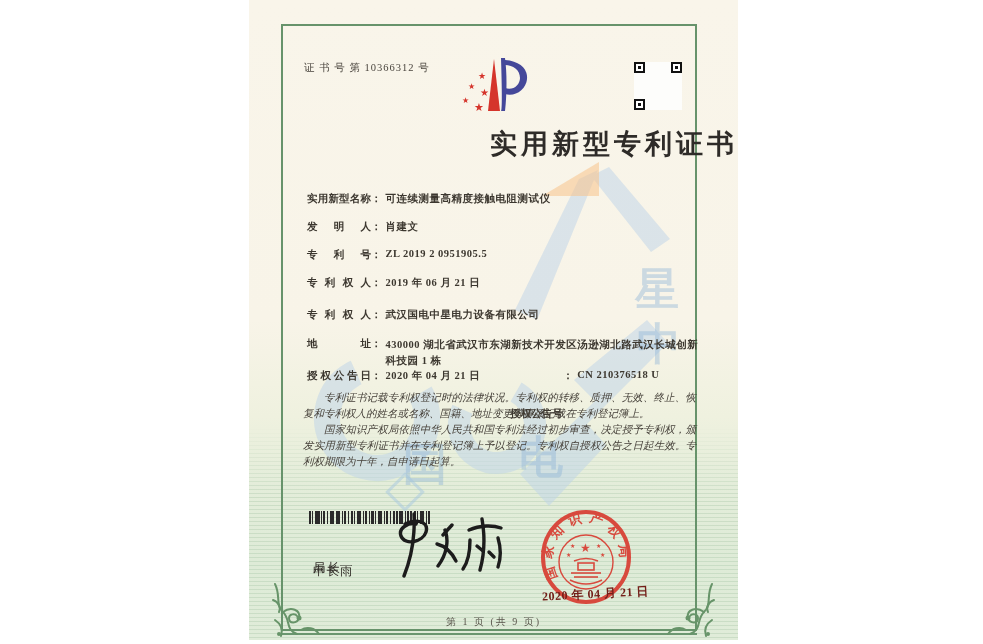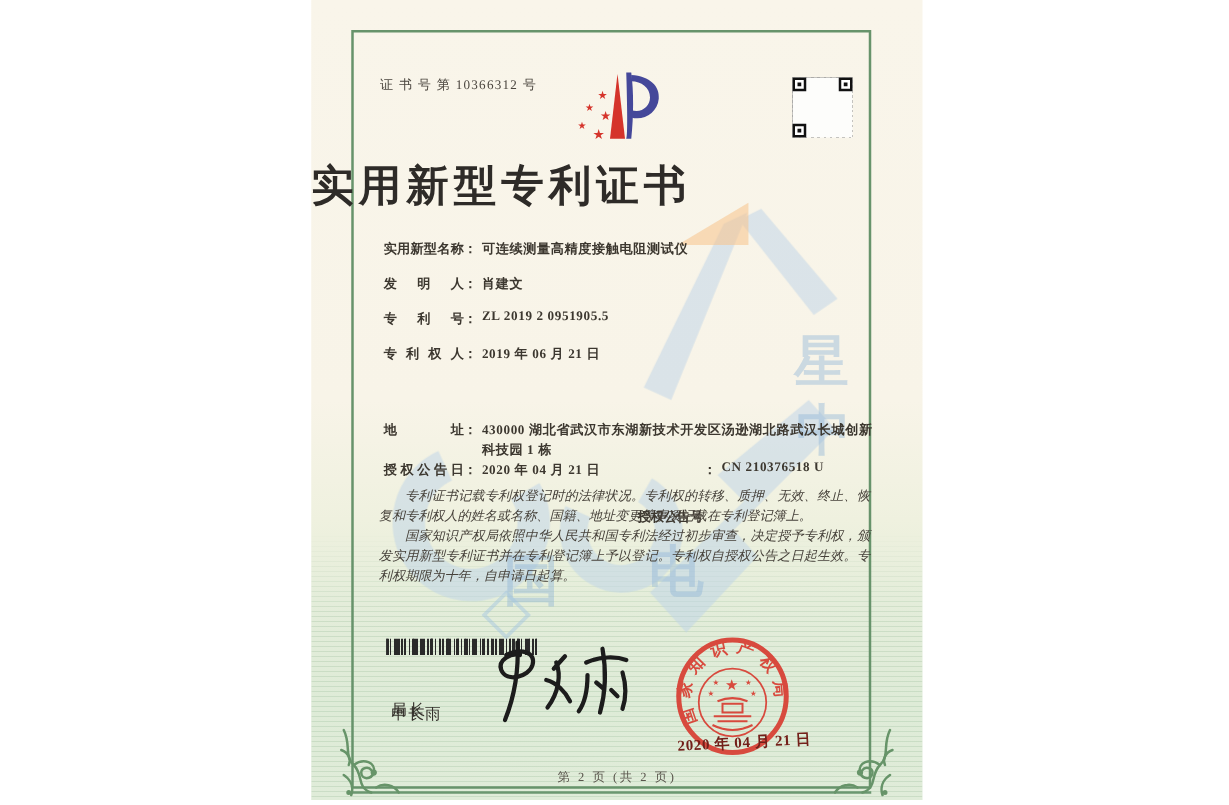--- a/index.html
+++ b/index.html
@@ -34,22 +34,22 @@
   .cert-no{position:absolute;left:55px;top:61px;font-size:10.5px;letter-spacing:1px;color:#4a453e;}
   .logo{position:absolute;left:205px;top:53px;}
   .qr{position:absolute;left:385px;top:62px;width:48px;height:48px;background:#fdfdfb;
     background-image:
       repeating-linear-gradient(0deg,#1d1d1d 0 2px,transparent 2px 4px),
       repeating-linear-gradient(90deg,#1d1d1d 0 2px,transparent 2px 5px);
     background-blend-mode:screen;}
   .qr i{position:absolute;width:11px;height:11px;border:2px solid #111;background:#fff;box-sizing:border-box;}
   .qr i::after{content:"";position:absolute;left:2px;top:2px;width:3px;height:3px;background:#111;}
   .qr .tl{left:0;top:0}.qr .tr{right:0;top:0}.qr .bl{left:0;bottom:0}
-  .title{position:absolute;left:0;right:0;top:126px;margin:0;text-align:left;
-    font-size:34px;font-weight:700;letter-spacing:4px;color:#2e2b28;}
+  .title{position:absolute;left:0;right:0;top:126px;margin:0;text-align:right;
+    font-size:27px;font-weight:700;letter-spacing:4px;color:#2e2b28;}
 
   
   .row{position:absolute;left:58px;font-size:10.5px;color:#3c372f;white-space:nowrap;font-weight:600;}
   .row .lbl{display:inline-block;width:64px;text-align:justify;text-align-last:justify;vertical-align:top;}
   .row .cln{display:inline-block;vertical-align:top;}
   .row .val{display:inline-block;margin-left:4px;letter-spacing:0.5px;vertical-align:top;}
   .row.addr{white-space:normal;}
   .row.addr .val{width:316px;line-height:16px;}
   .row .lbl2{display:inline-block;margin-left:30px;margin-top:38px;}
   .r1{top:192px}.r2{top:220px}.r3{top:248px}.r4{top:276px}.r5{top:308px}.r6{top:337px}.r7{top:369px}
@@ -129,20 +129,23 @@
       <span class="lbl">实用新型名称</span><span class="cln">：</span><span class="val">可连续测量高精度接触电阻测试仪</span>
     </div>
     <div class="row r2">
       <span class="lbl">发明人</span><span class="cln">：</span><span class="val">肖建文</span>
     </div>
     <div class="row r3">
       <span class="lbl">专利号</span><span class="cln">：</span><span class="val">ZL 2019 2 0951905.5</span>
     </div>
     <div class="row r4">
       <span class="lbl">专利权人</span><span class="cln">：</span><span class="val">2019 年 06 月 21 日</span>
+    </div>
+    <div class="row r5">
+      <span class="lbl">专利权人</span><span class="cln">：</span><span class="val">武汉国电中星电力设备有限公司</span>
     </div>
     <div class="row r6 addr">
       <span class="lbl">地址</span><span class="cln">：</span><span class="val">430000  湖北省武汉市东湖新技术开发区汤逊湖北路武汉长城创新科技园 1 栋</span>
     </div>
     <div class="row r7">
       <span class="lbl">授权公告日</span><span class="cln">：</span><span class="val">2020 年 04 月 21 日</span><span class="lbl2">授权公告号</span><span class="cln">：</span><span class="val">CN 210376518 U</span>
     </div>
 
     <div class="paras">
       <p>专利证书记载专利权登记时的法律状况。专利权的转移、质押、无效、终止、恢复和专利权人的姓名或名称、国籍、地址变更等事项记载在专利登记簿上。</p>
@@ -211,15 +214,15 @@
         <path d="M4 2 C10 14 4 22 12 30 C20 38 14 48 26 52"></path>
         <path d="M12 30 C20 24 30 28 28 36 C26 42 18 42 18 36 C18 32 24 31 26 34"></path>
         <path d="M4 38 C10 42 12 48 10 54"></path>
         <path d="M30 48 C36 44 44 46 48 52"></path>
         <path d="M2 18 C8 20 10 26 8 30"></path>
       </g>
       <circle cx="28" cy="36" r="2.5" fill="#679469"></circle>
       <circle cx="8" cy="52" r="2" fill="#679469"></circle>
     </svg>
 
-    <div class="footer">第 2 页 (共 2 页)</div>
+    <div class="footer">第 1 页 (共 9 页)</div>
   </div>
 </div>
 
 </body></html>

